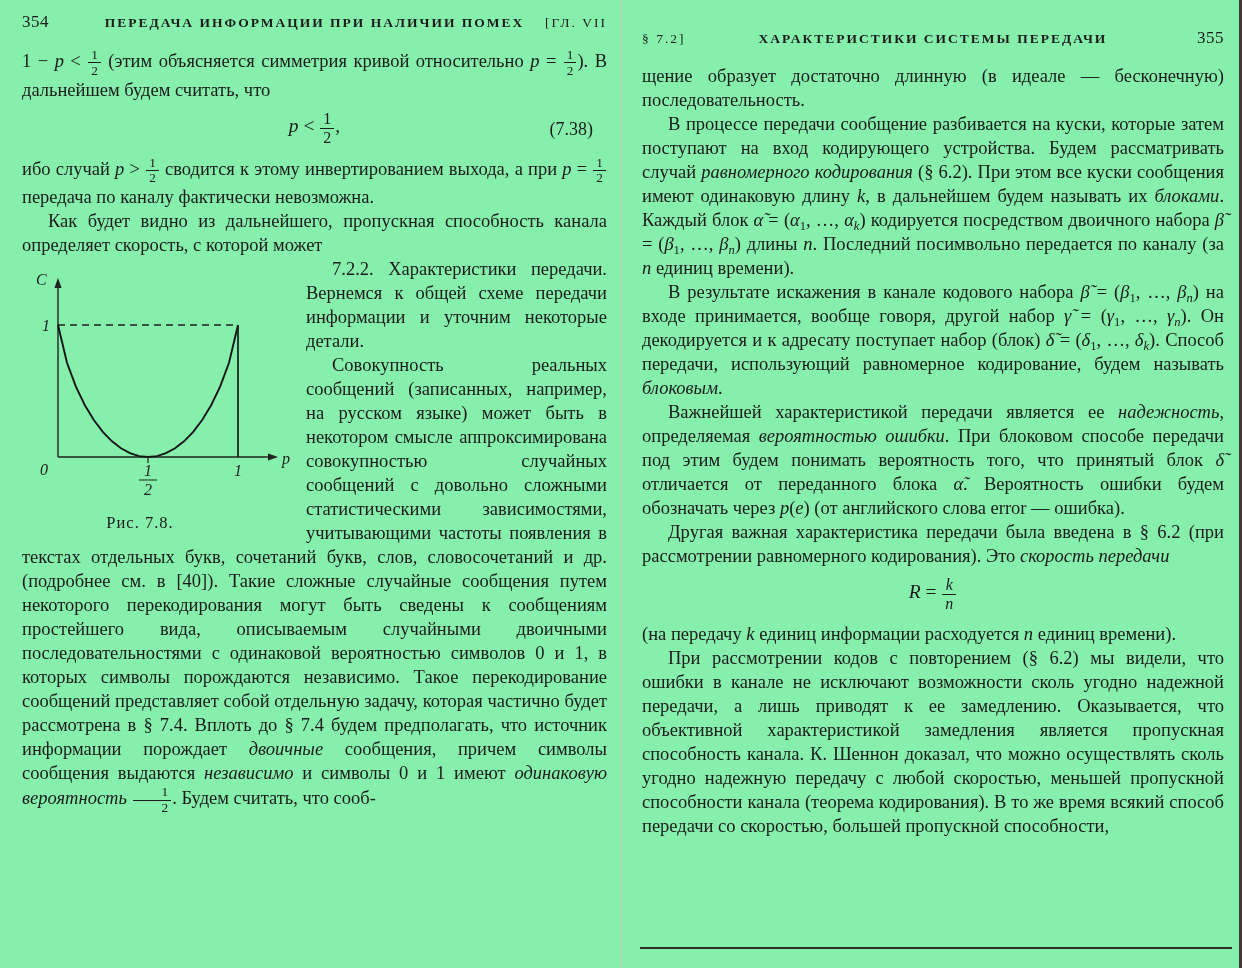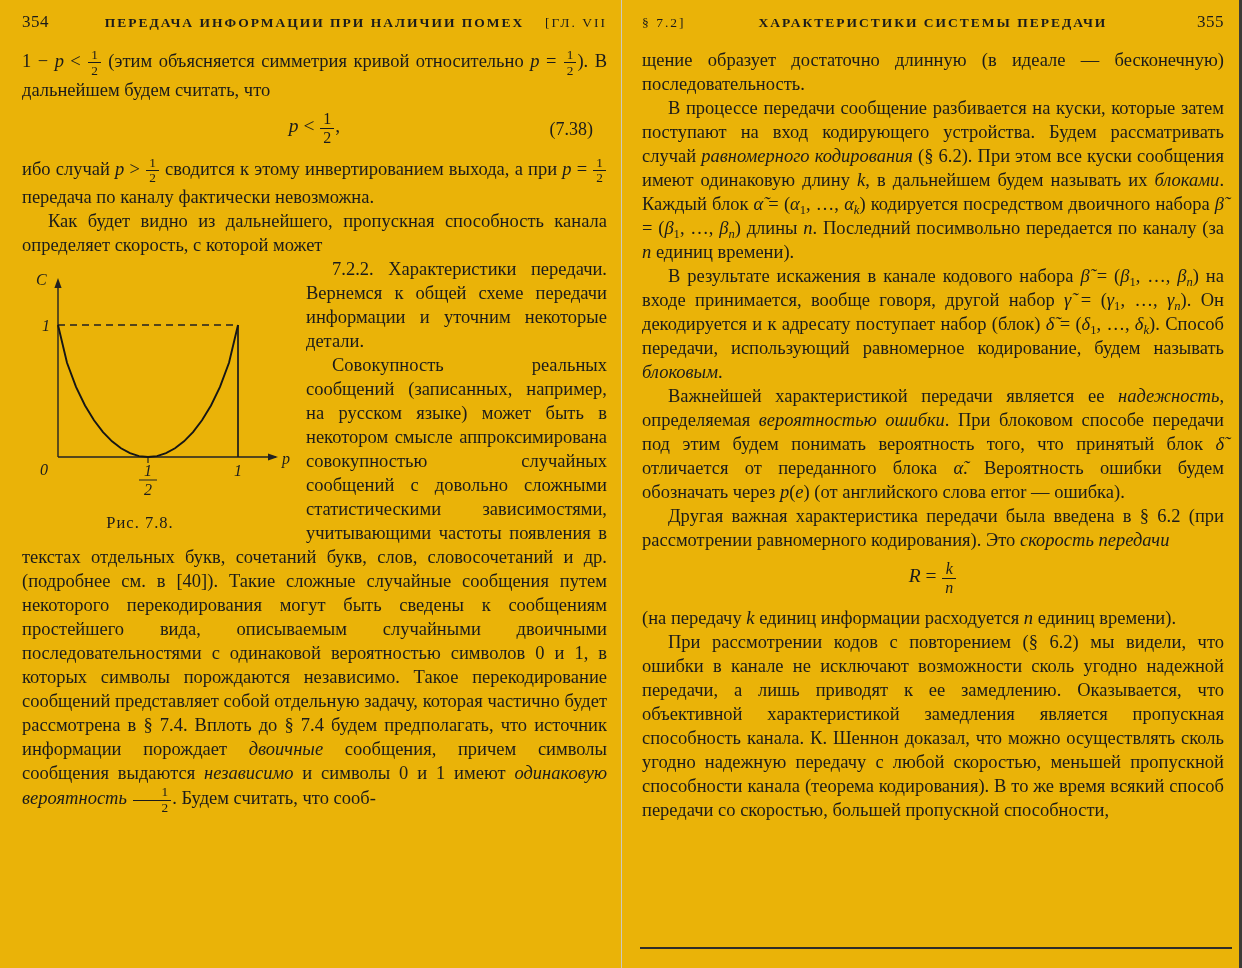--- a/index.html
+++ b/index.html
@@ -1,21 +1,21 @@
 <!DOCTYPE html>
 <html lang="ru"><head>
 <meta charset="utf-8">
 <style>
   html,body{margin:0;padding:0;background:#e9e7e1;}
   .page-container{
-    width:1242px;height:968px;background:#eab308;position:relative;overflow:hidden;
+    width:1242px;height:968px;background:#86efac;position:relative;overflow:hidden;
     display:flex;font-family:"Liberation Serif","DejaVu Serif",serif;color:#1b1b1b;
   }
   .page{box-sizing:border-box;width:621px;padding:12px 14px 0 22px;}
-  .page-right{border-left:1px solid #ccc9c0;padding:12px 18px 0 20px;}
+  .page-right{border-left:1px solid #ccc9c0;padding:28px 18px 0 20px;}
   .edge-shadow{position:absolute;top:0;right:0;width:3px;height:968px;background:#3c3b37;}
   .bottom-rule{position:absolute;left:640px;top:947px;width:592px;height:2px;background:#2e2d2a;}
   .running-head{display:grid;grid-template-columns:1fr auto 1fr;align-items:baseline;
     margin-bottom:16px;font-size:13.5px;letter-spacing:2px;white-space:nowrap;}
   .running-head .rh-left{text-align:left;}
   .running-head .rh-right{text-align:right;}
   .running-head .rh-title{text-align:center;padding:0 8px;font-weight:bold;}
   .pagenum{font-size:17px;letter-spacing:0.5px;}
   .col-text{font-size:18.5px;line-height:24px;text-align:justify;hyphens:auto;}
   .para{margin:0;}

